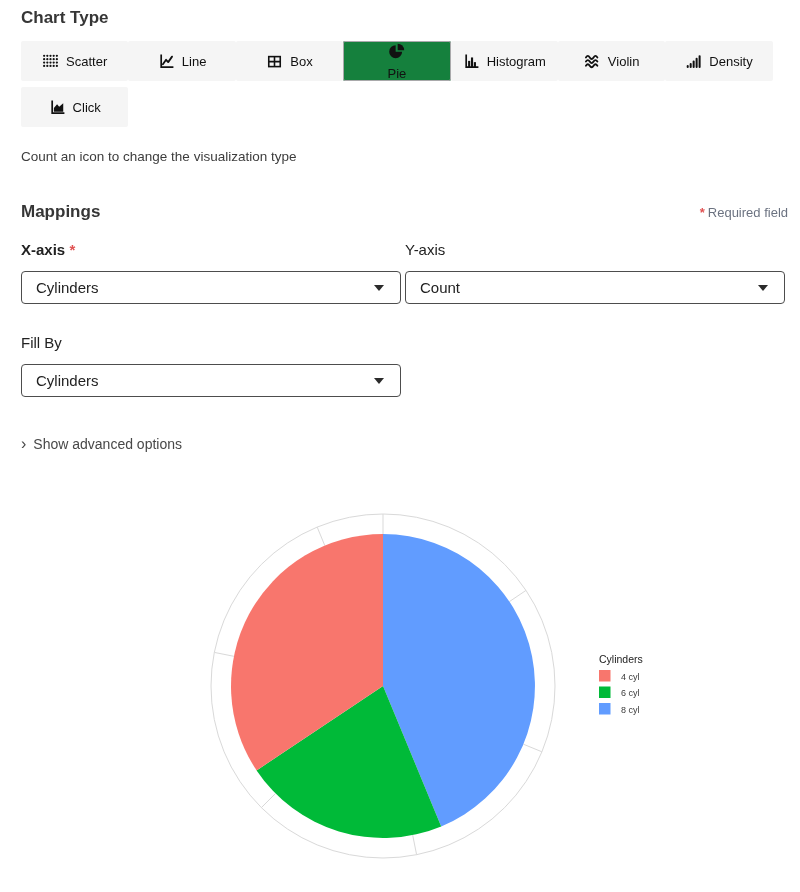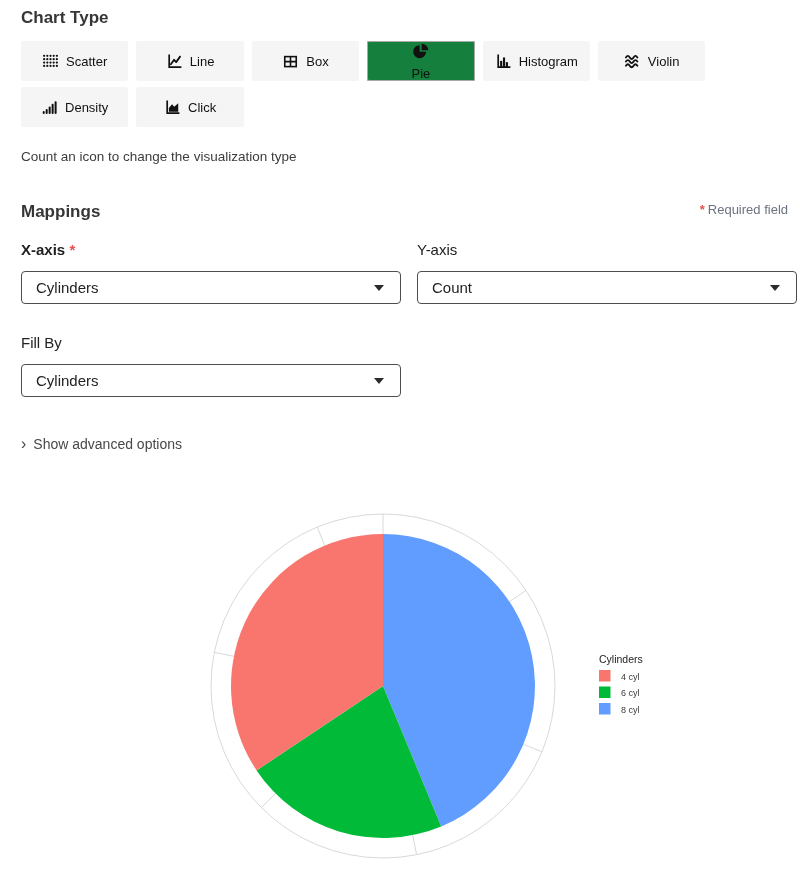--- a/index.html
+++ b/index.html
@@ -1,36 +1,36 @@
 <!DOCTYPE html>
 <html><head>
 <meta charset="utf-8">
 <style>
   html,body{margin:0;padding:0;width:800px;height:892px;overflow:hidden;background:#fff;}
   body{font-family:"Liberation Sans",sans-serif;color:#222;}
   .page{padding:6px 12px 0 21px;}
 
   .section-title{font-size:17px;font-weight:700;color:#363636;margin:2px 0 13px 0;}
 
-  .ct-grid{display:flex;flex-wrap:wrap;gap:6px 8px;width:778px;}
+  .ct-grid{display:flex;flex-wrap:wrap;gap:6px 0;width:778px;}
   .ct-btn{width:107.4px;height:40px;display:flex;align-items:center;justify-content:center;gap:7px;
           background:#f5f5f5;border:none;border-radius:2px;font-family:inherit;font-size:13px;color:#111;
           cursor:pointer;padding:0;}
   .ct-btn.selected{background:#15803d;box-shadow:inset 0 0 0 1px #a9a9ab;flex-direction:column;}
   .ct-icon{display:flex;align-items:center;}
   .ct-icon svg{display:block;}
 
   .caption{margin-top:22px;font-size:13.5px;color:#3d3d3d;}
 
-  .mappings-header{display:flex;justify-content:space-between;align-items:flex-start;margin-top:38px;}
+  .mappings-header{display:flex;justify-content:space-between;align-items:center;margin-top:38px;}
   .mappings-header .section-title{margin:0;}
   .required-note{font-size:13px;color:#6b7280;}
   .req-star{color:#e05252;font-weight:700;margin-right:3px;}
 
-  .fields-row{display:grid;grid-template-columns:380px 380px;column-gap:16px;margin-top:19px;}
+  .fields-row{display:grid;grid-template-columns:380px 380px;column-gap:4px;margin-top:19px;}
   .fields-row.second{margin-top:30px;grid-template-columns:380px;}
   .field-label{font-size:15px;color:#222;margin-bottom:13px;}
   .field-label.bold{font-weight:700;}
   .select{height:33px;box-sizing:border-box;border:1px solid #4d4d4d;border-radius:4px;
           display:flex;align-items:center;padding:0 16px 0 14px;font-size:15px;color:#222;
           background:#fff;cursor:pointer;}
   .chevron-down{width:0;height:0;border-left:5.5px solid transparent;border-right:5.5px solid transparent;
           border-top:6.5px solid #2b2b2b;margin-left:auto;}
 
   .advanced{margin-top:39px;font-size:14px;color:#484848;cursor:pointer;display:flex;align-items:center;gap:7px;}

